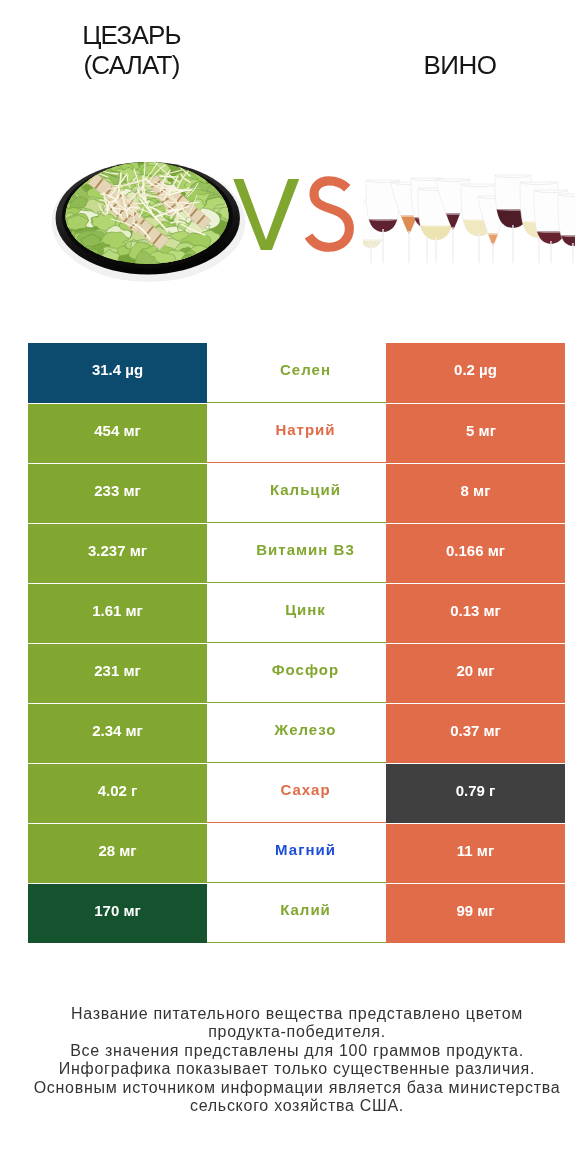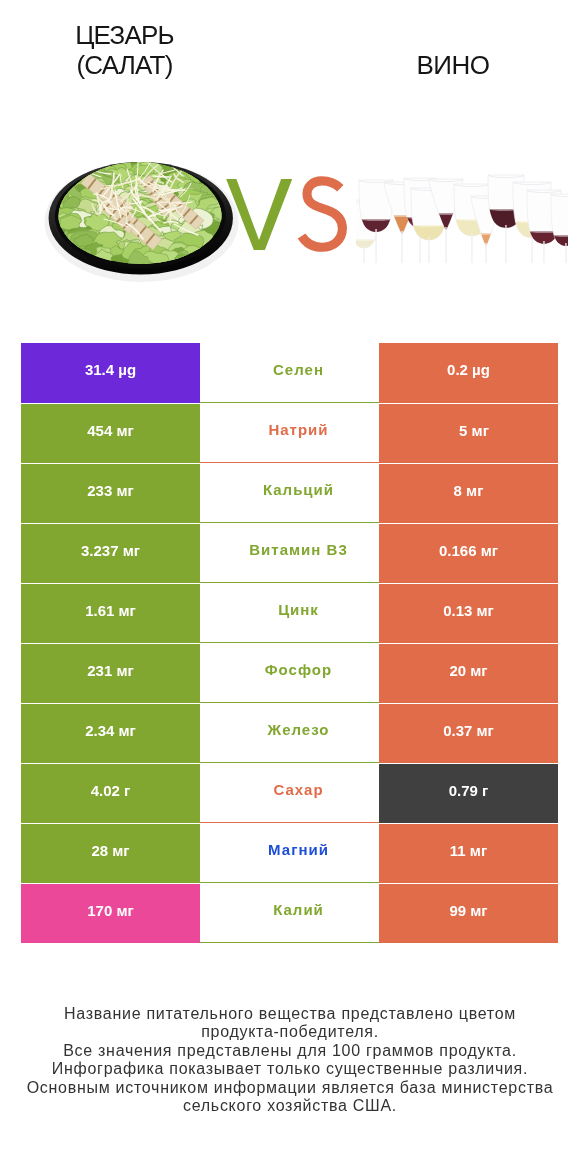--- a/index.html
+++ b/index.html
@@ -1,17 +1,17 @@
 <!DOCTYPE html>
 <html><head>
 <meta charset="utf-8">
 <style>
   html,body{margin:0;padding:0;}
   body{width:580px;height:1174px;background:#ffffff;font-family:"Liberation Sans",sans-serif;overflow:hidden;}
-  .page{position:relative;width:568px;height:1174px;background:#fff;overflow:hidden;}
+  .page{position:relative;width:568px;height:1174px;background:#fff;overflow:hidden;margin-left:7px;}
 
   .title{position:absolute;font-size:26px;font-weight:400;color:#161616;line-height:29.5px;text-align:center;letter-spacing:-0.8px;}
   #title-left{left:-1.5px;top:21px;width:252px;}
   #title-right{left:327px;top:51px;width:252px;letter-spacing:-0.45px;}
 
   #salad{position:absolute;left:40px;top:150px;}
   #wine{position:absolute;left:356px;top:168px;}
   #vs{position:absolute;left:224px;top:174px;}
 
   .table{position:absolute;left:21px;top:343px;width:537px;}
@@ -443,21 +443,21 @@
   </div>
   <div id="vs">
    <svg width="130" height="84" viewBox="0 0 130 84">
     <path d="M2.2,5.1 L12.4,5.1 L35.0,66 L57.1,5.1 L68.2,5.1 L40.9,76 L29.8,76 Z" fill="#80a630"></path>
     <path d="M116.3,14.2 C111.2,9.2 104.6,6.9 97.6,6.9 C88.8,6.9 83.0,12.4 83.0,20.0 C83.0,27.2 87.6,30.8 97.4,34.0 L103.8,36.2 C113.8,39.8 118.4,46.2 118.4,54.6 C118.4,65.6 109.8,73.2 97.6,73.2 C89.0,73.2 82.2,69.4 77.6,62.0" fill="none" stroke="#de6d4c" stroke-width="9.1" stroke-linecap="butt" stroke-linejoin="round"></path>
    </svg>
   </div>
 
   <div class="table" id="table">
       <div class="row">
-        <div class="cell cL" style="background: #6d28d9;">31.4 µg</div>
+        <div class="cell cL" style="background: #0c4a6e;">31.4 µg</div>
         <div class="cell cM msep" style="color: rgb(130, 167, 48); border-bottom-color: rgb(130, 167, 48);">Селен</div>
         <div class="cell cR" style="background: rgb(224, 108, 73);">0.2 µg</div>
       </div>
       <div class="row">
         <div class="cell cL sep-top" style="background: rgb(130, 167, 48);">454 мг</div>
         <div class="cell cM msep" style="color: rgb(224, 108, 73); border-bottom-color: rgb(224, 108, 73);">Натрий</div>
         <div class="cell cR sep-top" style="background: rgb(224, 108, 73); padding-left: 11px;">5 мг</div>
       </div>
       <div class="row">
         <div class="cell cL sep-top" style="background: rgb(130, 167, 48);">233 мг</div>
@@ -488,21 +488,21 @@
         <div class="cell cL sep-top" style="background: rgb(130, 167, 48);">4.02 г</div>
         <div class="cell cM msep" style="color: rgb(224, 108, 73); border-bottom-color: rgb(224, 108, 73);">Сахар</div>
         <div class="cell cR sep-top" style="background: #404040;">0.79 г</div>
       </div>
       <div class="row">
         <div class="cell cL sep-top" style="background: rgb(130, 167, 48);">28 мг</div>
         <div class="cell cM msep" style="color: #1d4ed8; border-bottom-color: rgb(130, 167, 48);">Магний</div>
         <div class="cell cR sep-top" style="background: rgb(224, 108, 73);">11 мг</div>
       </div>
       <div class="row">
-        <div class="cell cL sep-top" style="background: #ec4899;">170 мг</div>
+        <div class="cell cL sep-top" style="background: #14532d;">170 мг</div>
         <div class="cell cM msep" style="color: rgb(130, 167, 48); border-bottom-color: rgb(130, 167, 48);">Калий</div>
         <div class="cell cR sep-top" style="background: rgb(224, 108, 73);">99 мг</div>
       </div>
     </div>
 
   <div class="footer" id="footer">
       <div>Название питательного вещества представлено цветом</div>
       <div>продукта-победителя.</div>
       <div>Все значения представлены для 100 граммов продукта.</div>
       <div>Инфографика показывает только существенные различия.</div>

